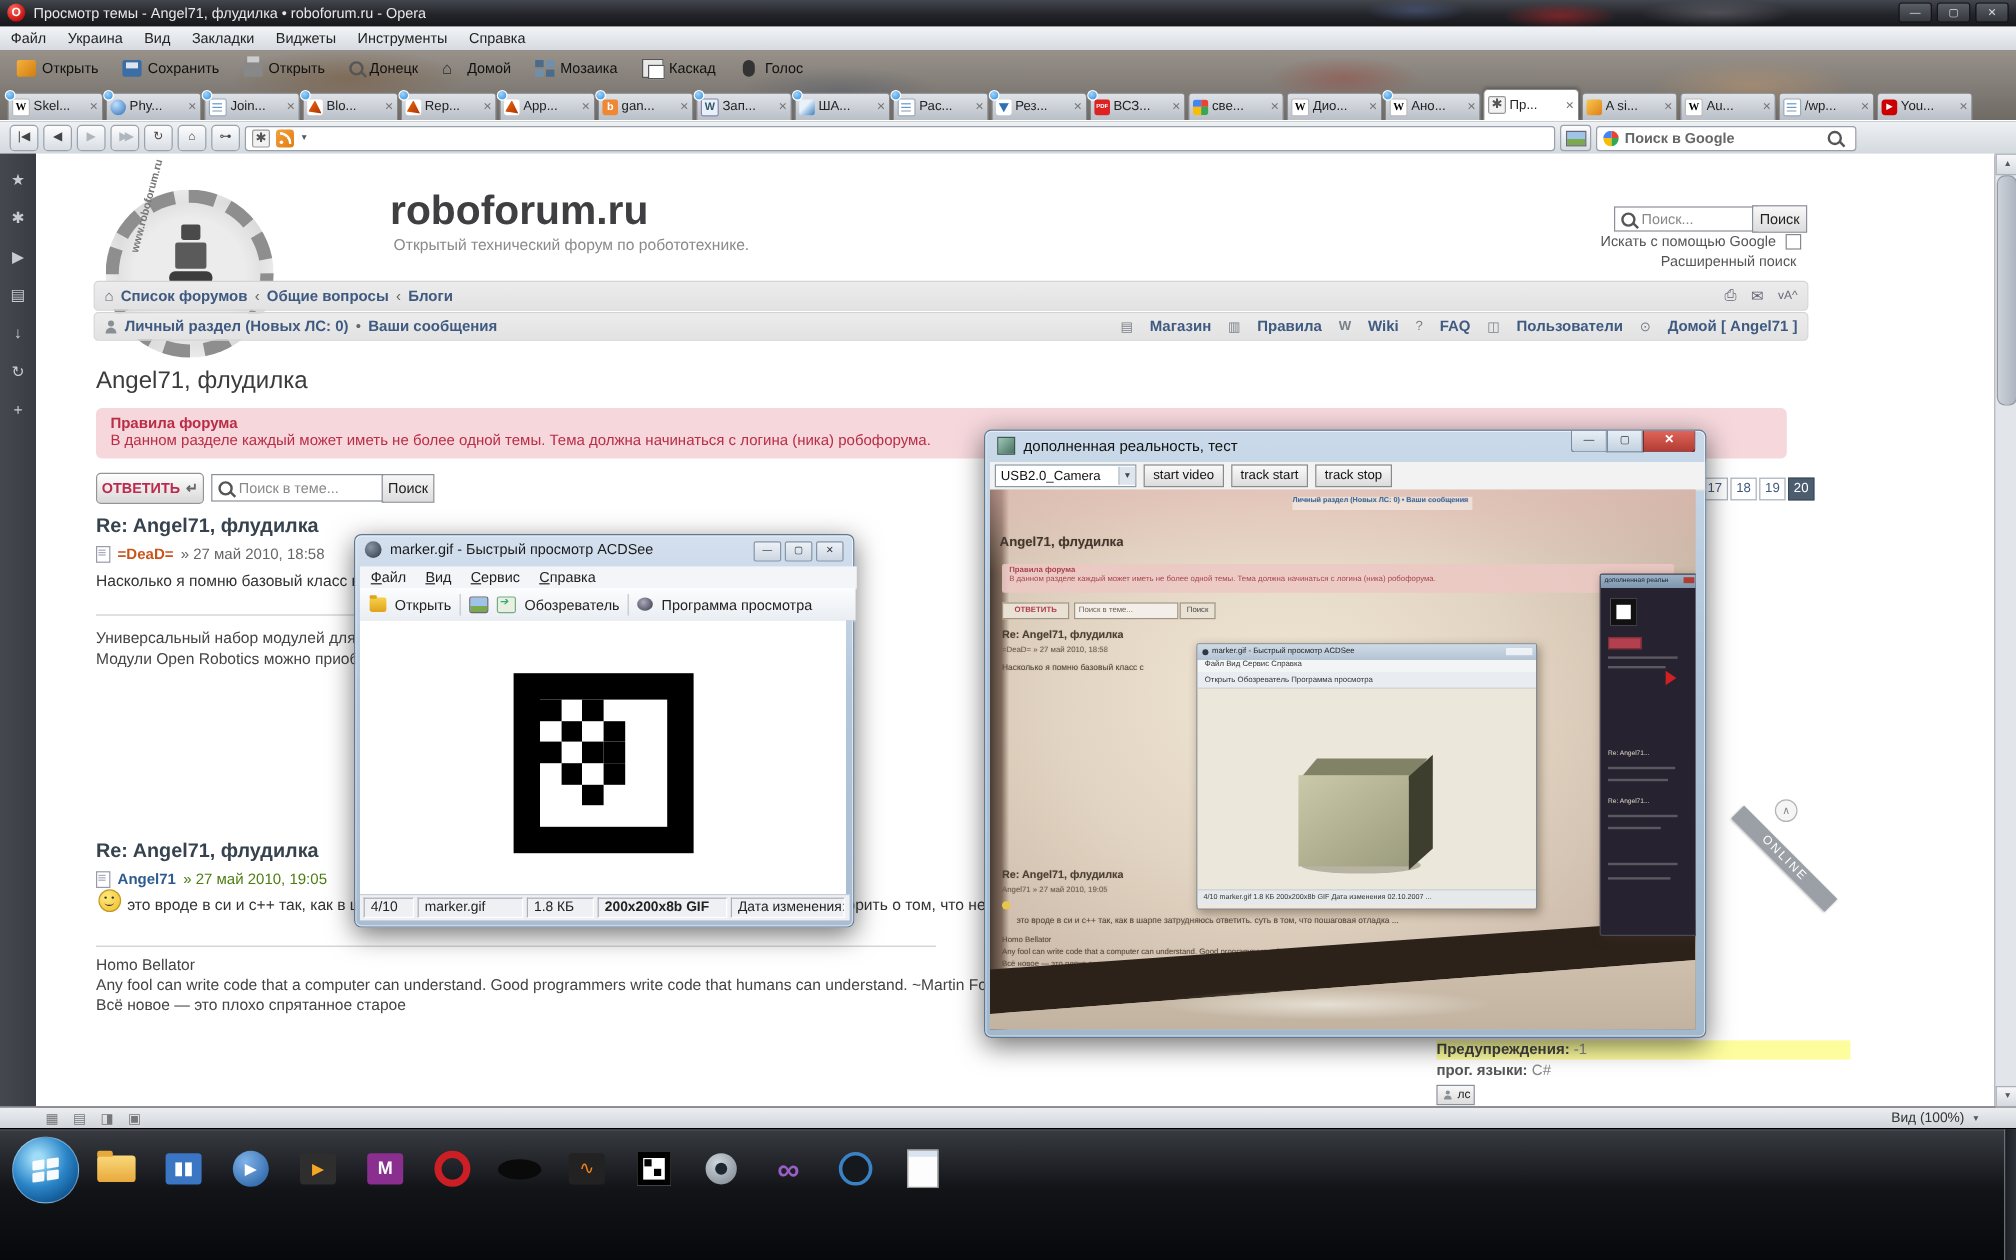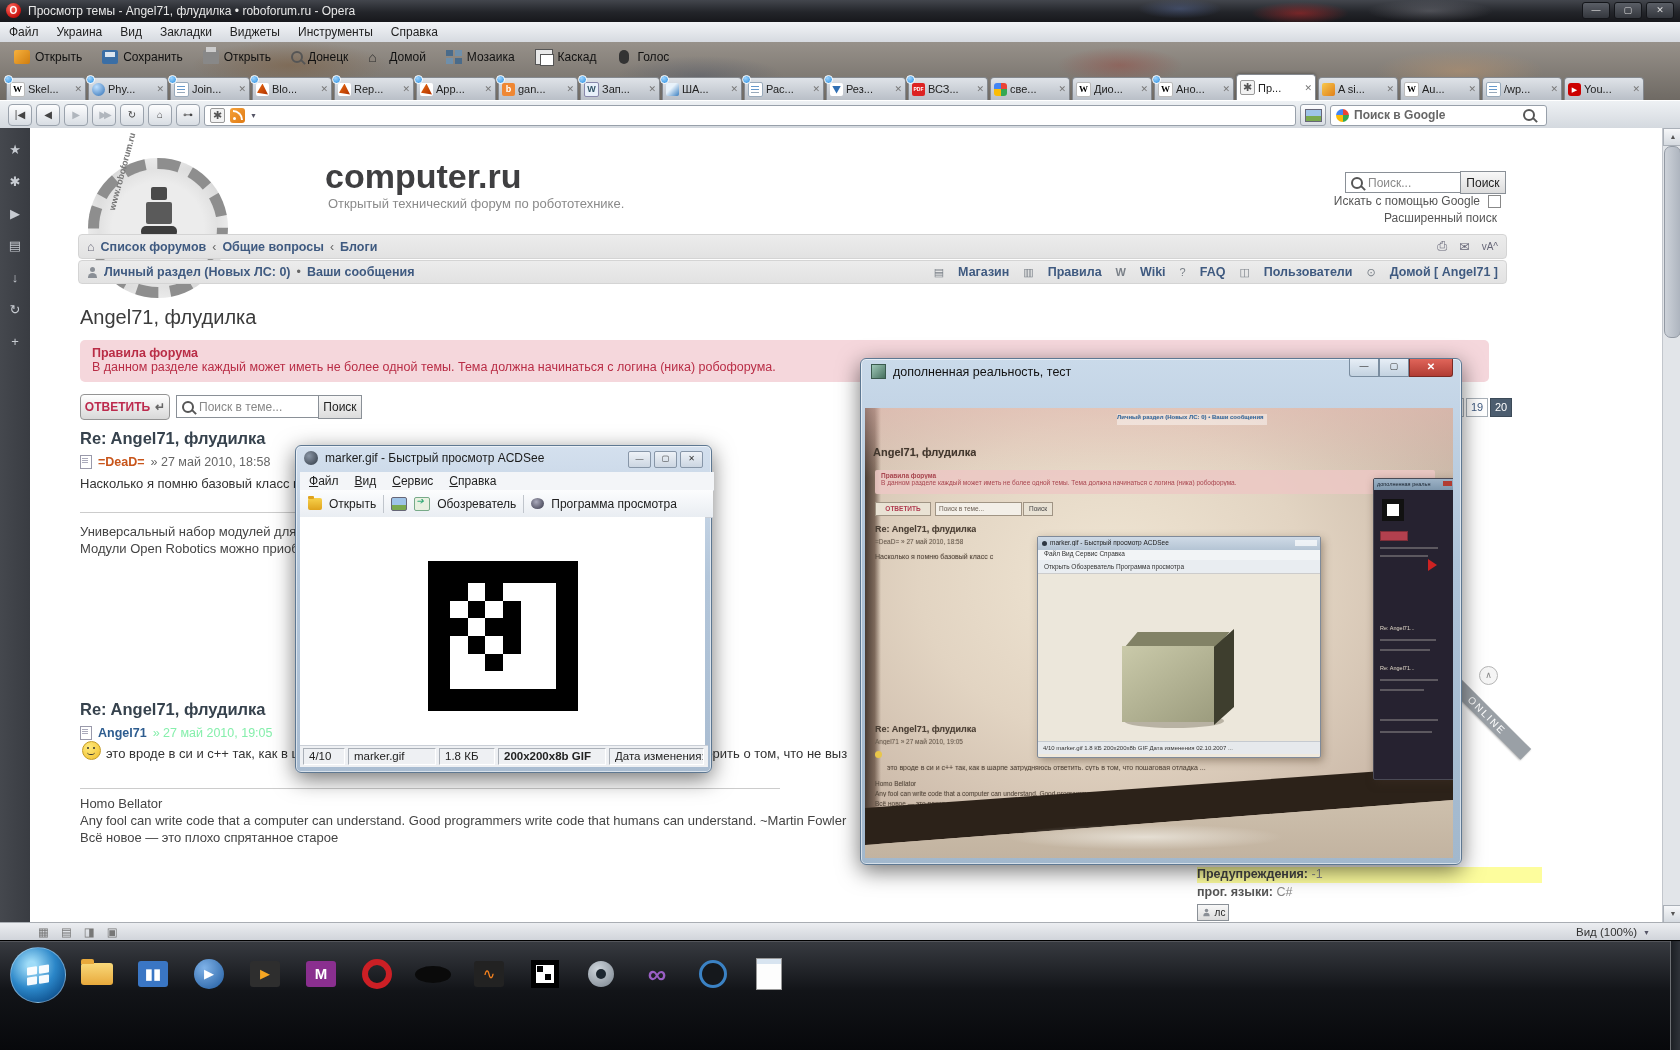--- a/index.html
+++ b/index.html
@@ -195,21 +195,21 @@
   .marker{left:128px;top:44px;width:150px;height:150px;background:#000;padding:22px;box-sizing:border-box;}
   .marker-in{width:100%;height:100%;background:#fff;display:grid;
      grid-template-columns:repeat(6,1fr);grid-template-rows:repeat(6,1fr);}
   .marker-in .mk{background:#000;}
   .acd-status{left:4px;top:299px;width:405px;height:21px;background:#eef0f3;border-top:1px solid #c9ced6;
      display:flex;align-items:center;padding-left:3px;gap:3px;font-size:11.5px;color:#222;}
   .cell{height:15px;line-height:15px;padding:0 5px;border:1px solid;border-color:#aab0b8 #fff #fff #aab0b8;
      overflow:hidden;white-space:nowrap;}
 
   .arwin{left:820px;top:358px;width:600px;height:505px;
-     background:linear-gradient(180deg,#cadaea,#aec3d8 40%,#a2b8cd);margin-left:40px;}
+     background:linear-gradient(180deg,#cadaea,#aec3d8 40%,#a2b8cd);}
   .ar-title{left:10px;top:5px;font-size:12.5px;color:#111;display:flex;gap:7px;align-items:center;}
   .ar-ico{width:13px;height:13px;background:linear-gradient(135deg,#9fc8b8,#46705f);border:1px solid #3a5a4e;}
   .ar-btns{right:8px;top:0;display:flex;}
   .ar-min,.ar-max{width:28px;height:17px;background:linear-gradient(#e7eef6,#c3d2e0);
      border:1px solid #7a8da0;border-top:none;font-size:9px;color:#333;text-align:center;line-height:15px;}
   .ar-min{border-radius:0 0 0 3px;}
   .ar-close{width:42px;height:17px;background:linear-gradient(#e0655a,#b13c33);
      border:1px solid #7a2a24;border-top:none;border-radius:0 0 3px 0;color:#fff;font-size:10px;
      font-weight:bold;text-align:center;line-height:15px;}
   .ar-tools{left:4px;top:26px;width:592px;height:23px;background:#f2f2f2;border-bottom:1px solid #d8d8d8;
@@ -472,21 +472,21 @@
   <div class="abs page"></div>
 
   <div class="abs" style="left:88px;top:158px;">
     <div class="logo-gear">
       <div class="robot" style="left:52px;top:18px;width:16px;height:13px;background:#4a4a4a;border-radius:2px;"></div>
       <div class="robot" style="left:47px;top:33px;width:26px;height:22px;background:#5a5a5a;border-radius:2px;"></div>
       <div class="robot" style="left:42px;top:57px;width:36px;height:11px;background:#3d3d3d;border-radius:5px;"></div>
       <div class="robot" style="left:8px;top:40px;font-size:9px;color:#777;transform:rotate(-75deg);transform-origin:left top;font-weight:bold;">www.roboforum.ru</div>
     </div>
   </div>
-  <div class="abs" style="left:325px;top:157px;font-size:34px;font-weight:bold;color:#3f3f41;">computer.ru</div>
+  <div class="abs" style="left:325px;top:157px;font-size:34px;font-weight:bold;color:#3f3f41;">roboforum.ru</div>
   <div class="abs" style="left:328px;top:196px;font-size:13px;color:#8a8a8a;">Открытый технический форум по робототехнике.</div>
 
   <div class="abs inputbox" style="left:1345px;top:172px;width:108px;height:19px;">
     <i class="mag"></i>
     <span>Поиск...</span>
   </div>
   <div class="abs smallbtn" style="left:1460px;top:171px;width:44px;height:21px;">Поиск</div>
   <div class="abs" style="left:1280px;top:194px;width:200px;text-align:right;font-size:12px;color:#555;">Искать с помощью Google</div>
   <div class="abs" style="left:1488px;top:195px;width:11px;height:11px;border:1px solid #888;background:#fff;"></div>
   <div class="abs" style="left:1300px;top:211px;width:197px;text-align:right;font-size:12px;color:#555;">Расширенный поиск</div>
@@ -557,21 +557,21 @@
   <div class="abs nowrap" style="left:80px;top:476px;width:232px;font-size:13px;color:#333;">Насколько я помню базовый класс в</div>
   <div class="abs" style="left:80px;top:512px;width:222px;border-top:1px solid #ccc;"></div>
   <div class="abs nowrap" style="left:80px;top:524px;width:232px;font-size:13px;color:#444;">Универсальный набор модулей для п</div>
   <div class="abs nowrap" style="left:80px;top:541px;width:232px;font-size:13px;color:#444;">Модули Open Robotics можно приобр</div>
   <div class="abs topcircle" style="left:1479px;top:666px;">∧</div>
 
   <div class="abs posttitle" style="left:80px;top:700px;">Re: Angel71, флудилка</div>
   <div class="abs" style="left:80px;top:726px;font-size:12.5px;display:flex;gap:6px;align-items:center;">
     <i class="doc"></i>
     <b style="color:#2d5c8f;">Angel71</b>
-    <span style="color:#86efac;">» 27 май 2010, 19:05</span>
+    <span style="color:#4d7c0f;">» 27 май 2010, 19:05</span>
   </div>
   <div class="abs smiley" style="left:82px;top:741px;"></div>
   <div class="abs nowrap" style="left:106px;top:746px;width:1380px;font-size:13px;color:#333;">это вроде в си и c++ так, как в шарпе затрудняюсь ответить. суть в том, что пошаговая отладка говорить о том, что не выз</div>
   <div class="abs" style="left:80px;top:788px;width:700px;border-top:1px solid #ccc;"></div>
   <div class="abs nowrap" style="left:80px;top:796px;width:1380px;font-size:13px;color:#444;">Homo Bellator</div>
   <div class="abs nowrap" style="left:80px;top:813px;width:1380px;font-size:13px;color:#444;">Any fool can write code that a computer can understand. Good programmers write code that humans can understand. ~Martin Fowler</div>
   <div class="abs nowrap" style="left:80px;top:830px;width:1380px;font-size:13px;color:#444;">Всё новое — это плохо спрятанное старое</div>
 
   <div class="abs online" style="left:1432px;top:708px;">ONLINE</div>
 
@@ -675,20 +675,29 @@
 
   <div class="abs w7 arwin">
     <div class="abs ar-title">
       <i class="ar-ico"></i>
       <span>дополненная реальность, тест</span>
     </div>
     <div class="abs ar-btns">
       <div class="ar-min">—</div>
       <div class="ar-max">▢</div>
       <div class="ar-close">✕</div>
+    </div>
+    <div class="abs ar-tools">
+      <div class="arselect">
+        <span>USB2.0_Camera</span>
+          <span class="car">▼</span>
+      </div>
+      <div class="arbtn">start video</div>
+      <div class="arbtn">track start</div>
+      <div class="arbtn">track stop</div>
     </div>
 
     <div class="abs video">
       <div class="abs" style="left:0;top:0;width:16px;height:450px;background:linear-gradient(90deg,#4a3c33,#7d695b 60%,rgba(125,105,91,0));"></div>
       <div class="abs" style="left:0;top:0;width:588px;height:70px;background:linear-gradient(180deg,rgba(230,185,178,.5),rgba(230,185,178,0));"></div>
 
       <div class="abs" style="left:252px;top:6px;width:150px;height:11px;background:rgba(255,255,255,.45);">
         <div class="vtxt" style="position:static;font-size:6px;color:#3a6ea5;font-weight:bold;">Личный раздел (Новых ЛС: 0) • Ваши сообщения</div>
       </div>
       <div class="vtxt" style="left:8px;top:38px;font-size:11px;font-weight:bold;color:#42372e;">Angel71, флудилка</div>

